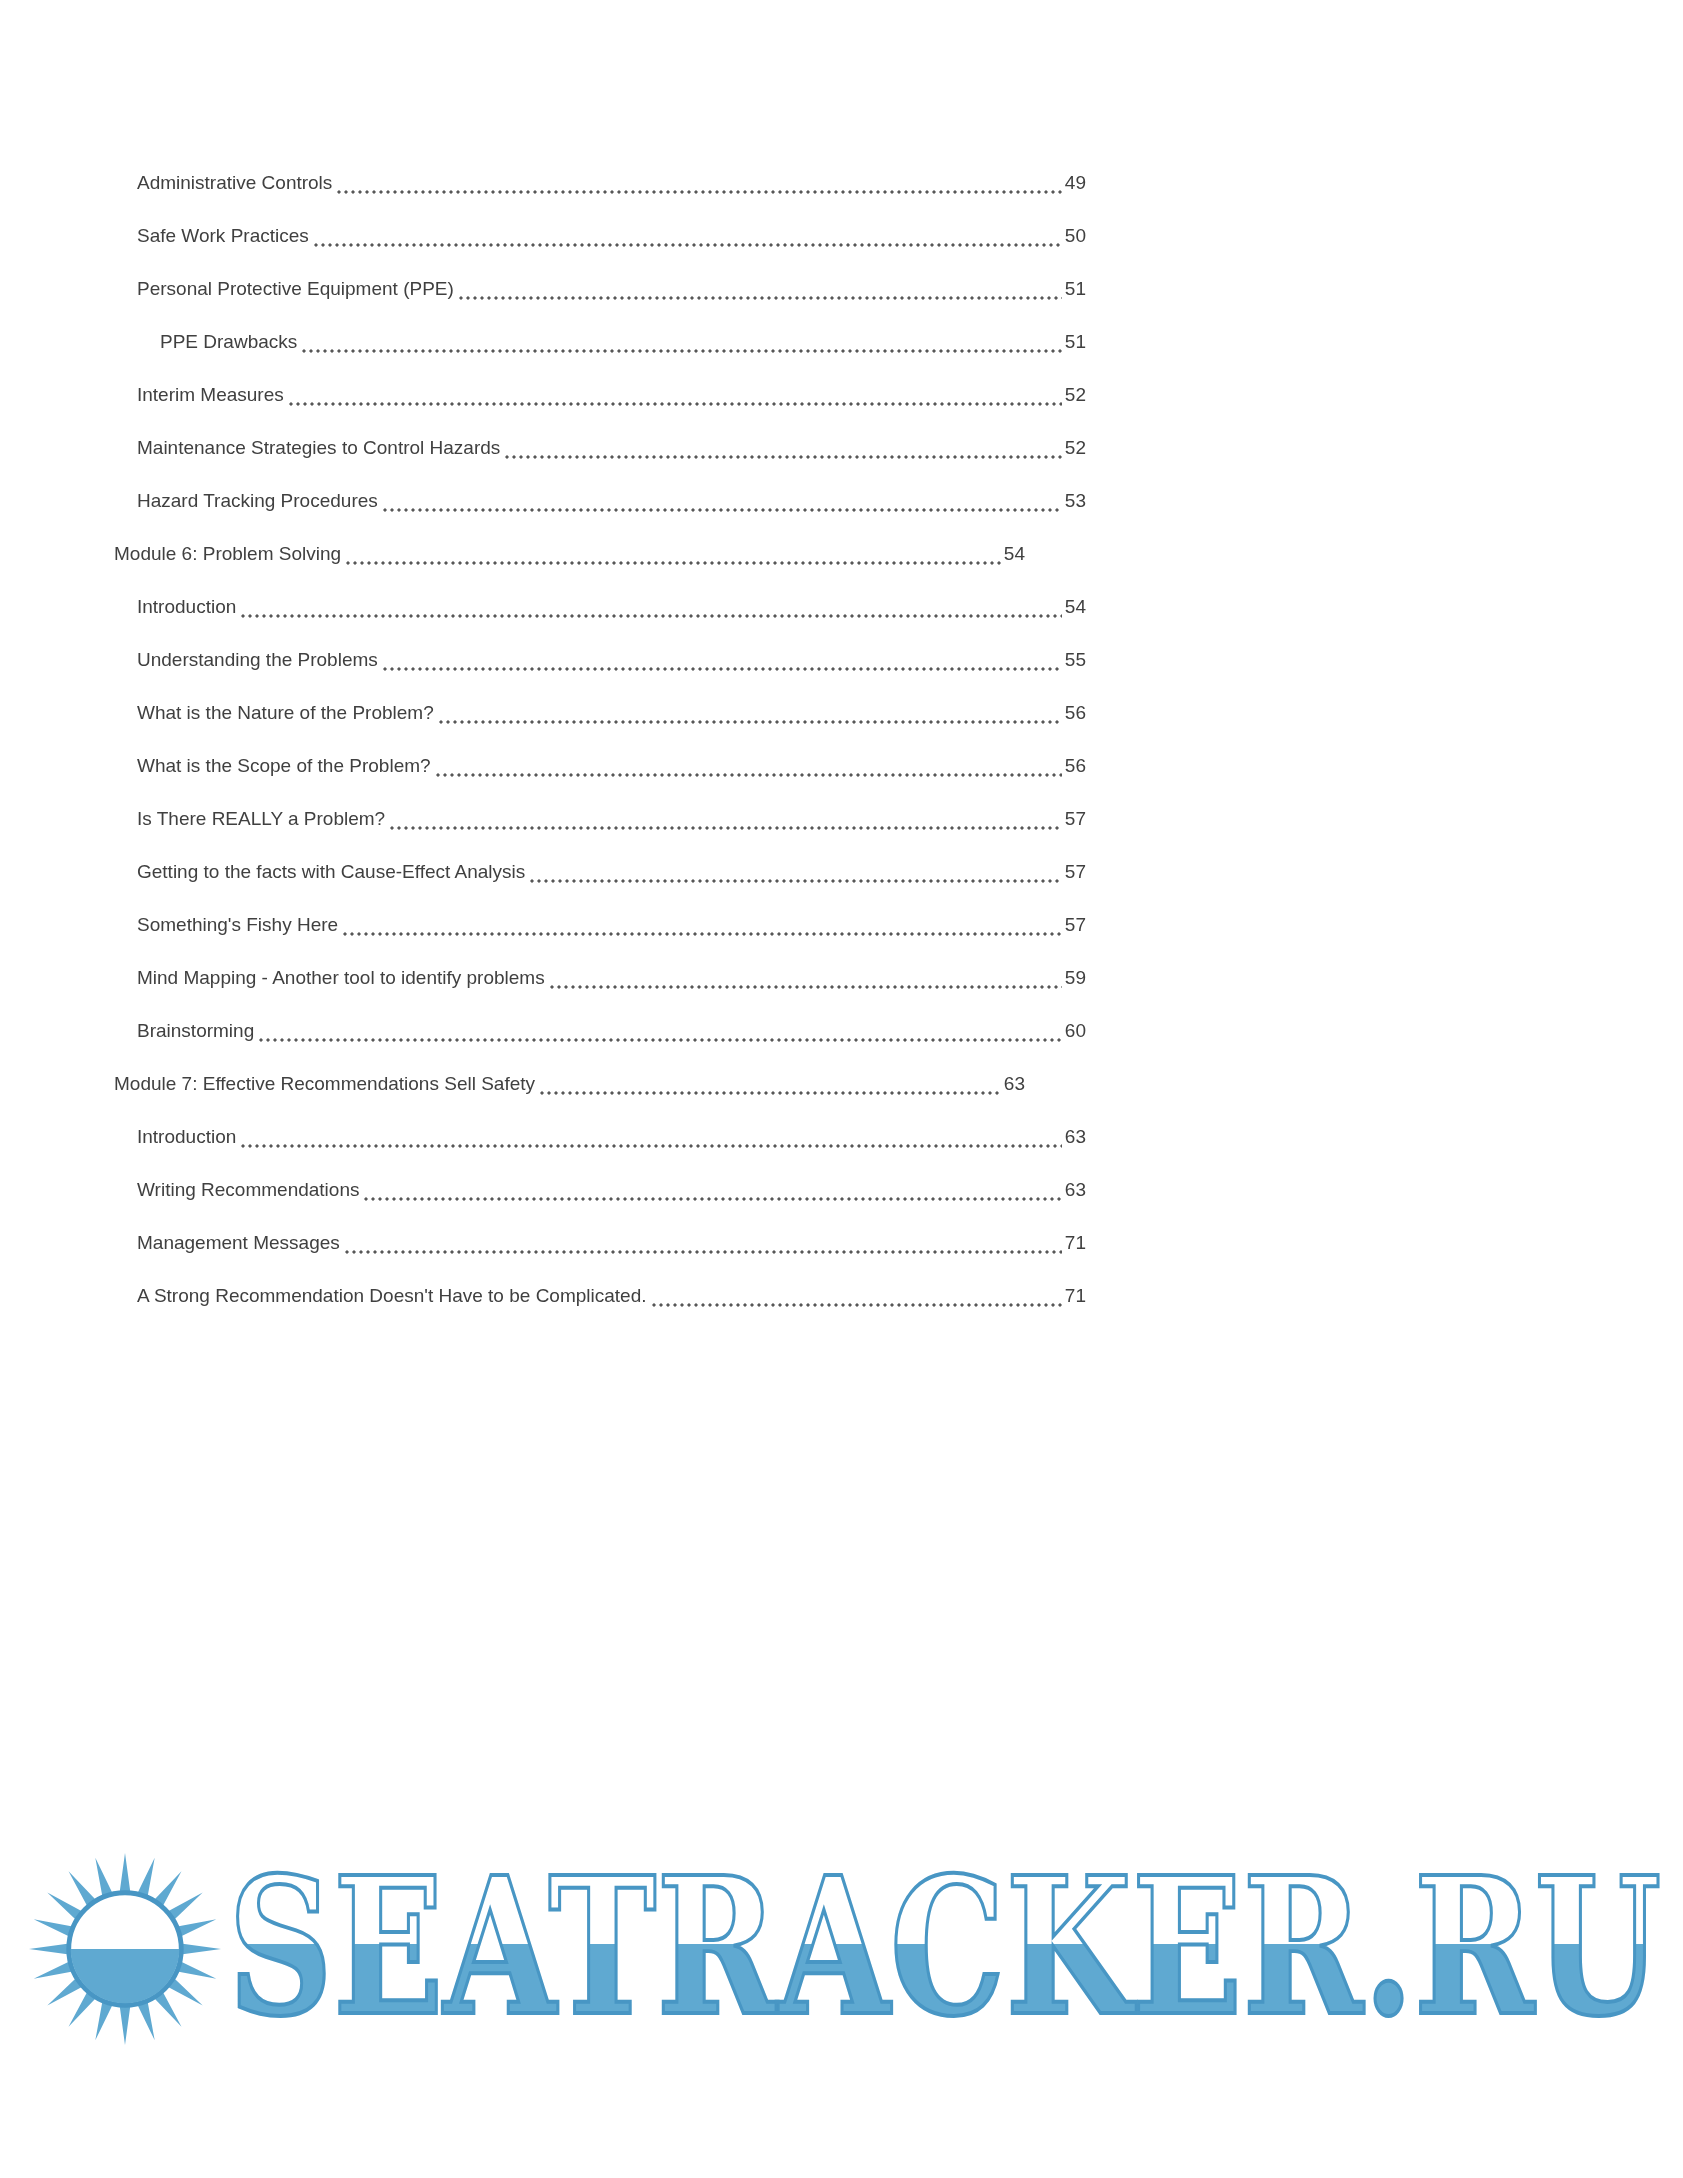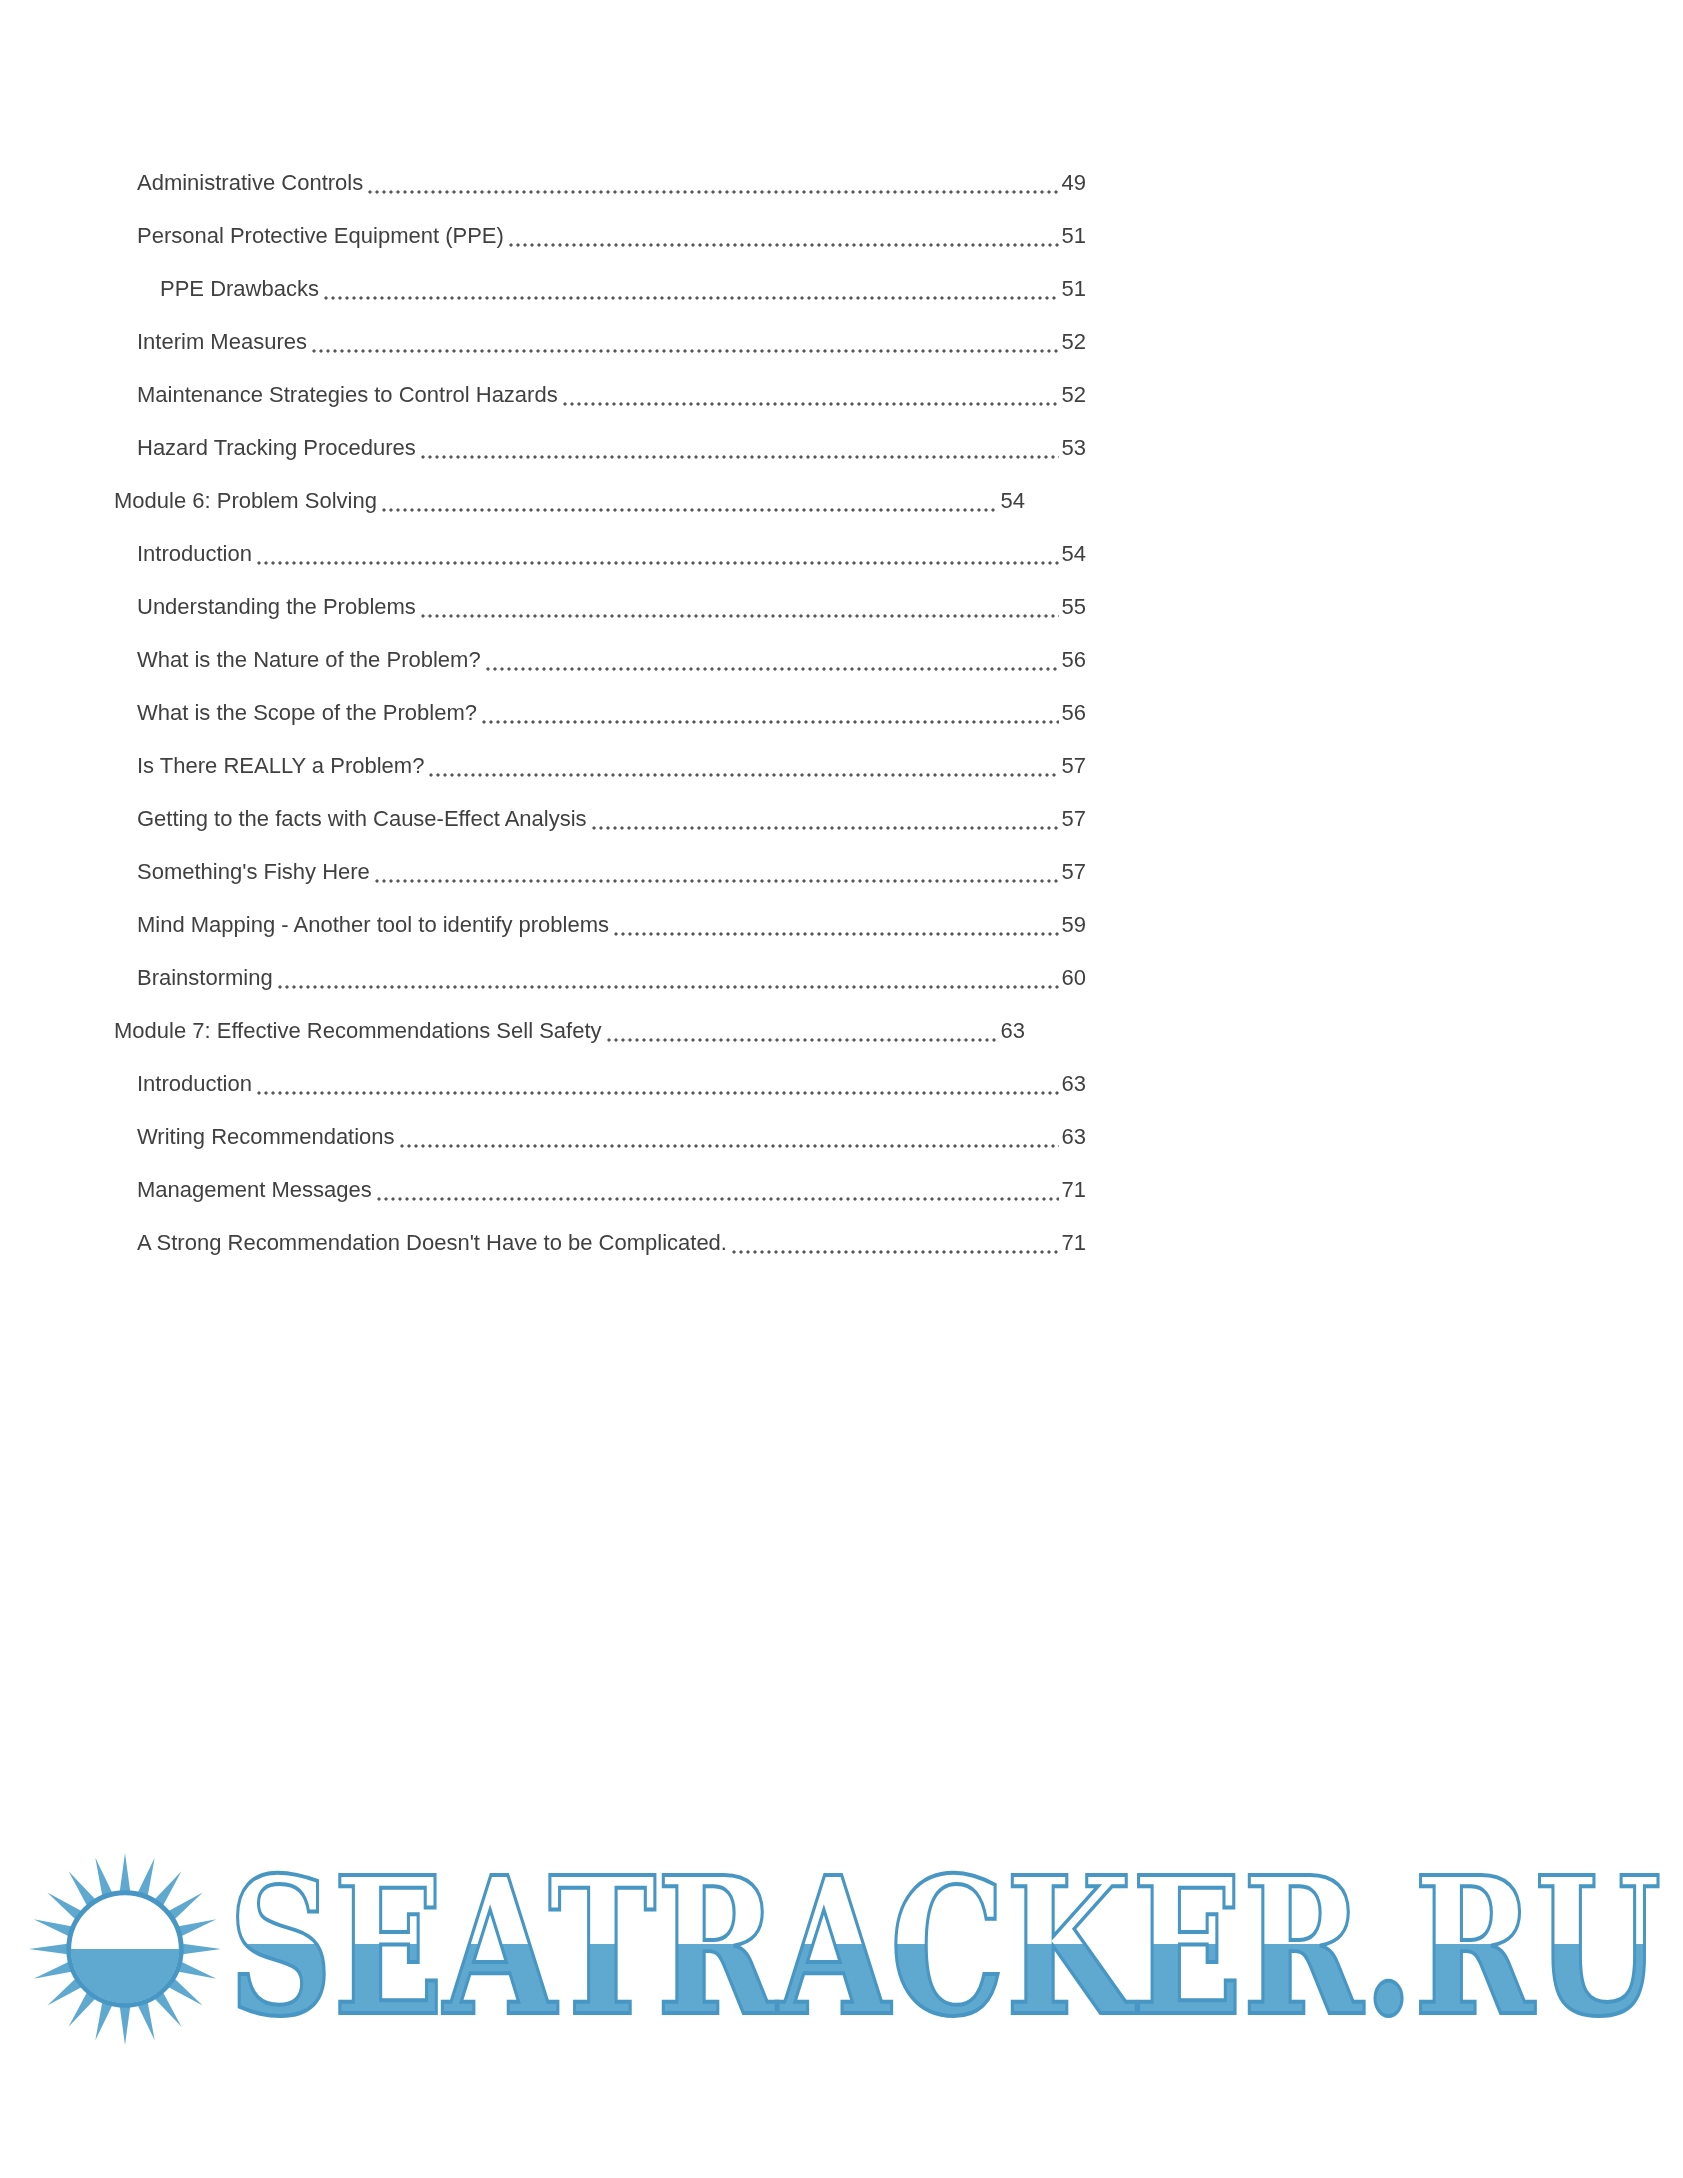--- a/index.html
+++ b/index.html
@@ -24,21 +24,21 @@
     position: absolute;
     left: 114px;
     top: 166px;
     width: 972px;
   }
   .toc-row {
     display: flex;
     align-items: flex-end;
     height: 34px;
     margin-bottom: 19px;
-    font-size: 22px;
+    font-size: 19px;
     line-height: 34px;
     color: #404040;
     cursor: pointer;
   }
   .toc-row.level-0 { padding-left: 0; padding-right: 61px; margin-top: 16px; }
   .toc-row.level-1 { padding-left: 23px; }
   .toc-row.level-2 { padding-left: 46px; text-align: right; }
   .toc-label {
     white-space: nowrap;
   }
@@ -70,20 +70,25 @@
 </head>
 <body>
 
 <div class="page">
 
   <div class="toc-list">
       <div class="toc-row level-1">
       <span class="toc-label">Administrative Controls</span>
       <span class="toc-leader"></span>
       <span class="toc-page">49</span>
+    </div>
+      <div class="toc-row level-1">
+      <span class="toc-label">Safe Work Practices</span>
+      <span class="toc-leader"></span>
+      <span class="toc-page">50</span>
     </div>
       <div class="toc-row level-1">
       <span class="toc-label">Personal Protective Equipment (PPE)</span>
       <span class="toc-leader"></span>
       <span class="toc-page">51</span>
     </div>
       <div class="toc-row level-2">
       <span class="toc-label">PPE Drawbacks</span>
       <span class="toc-leader"></span>
       <span class="toc-page">51</span>

